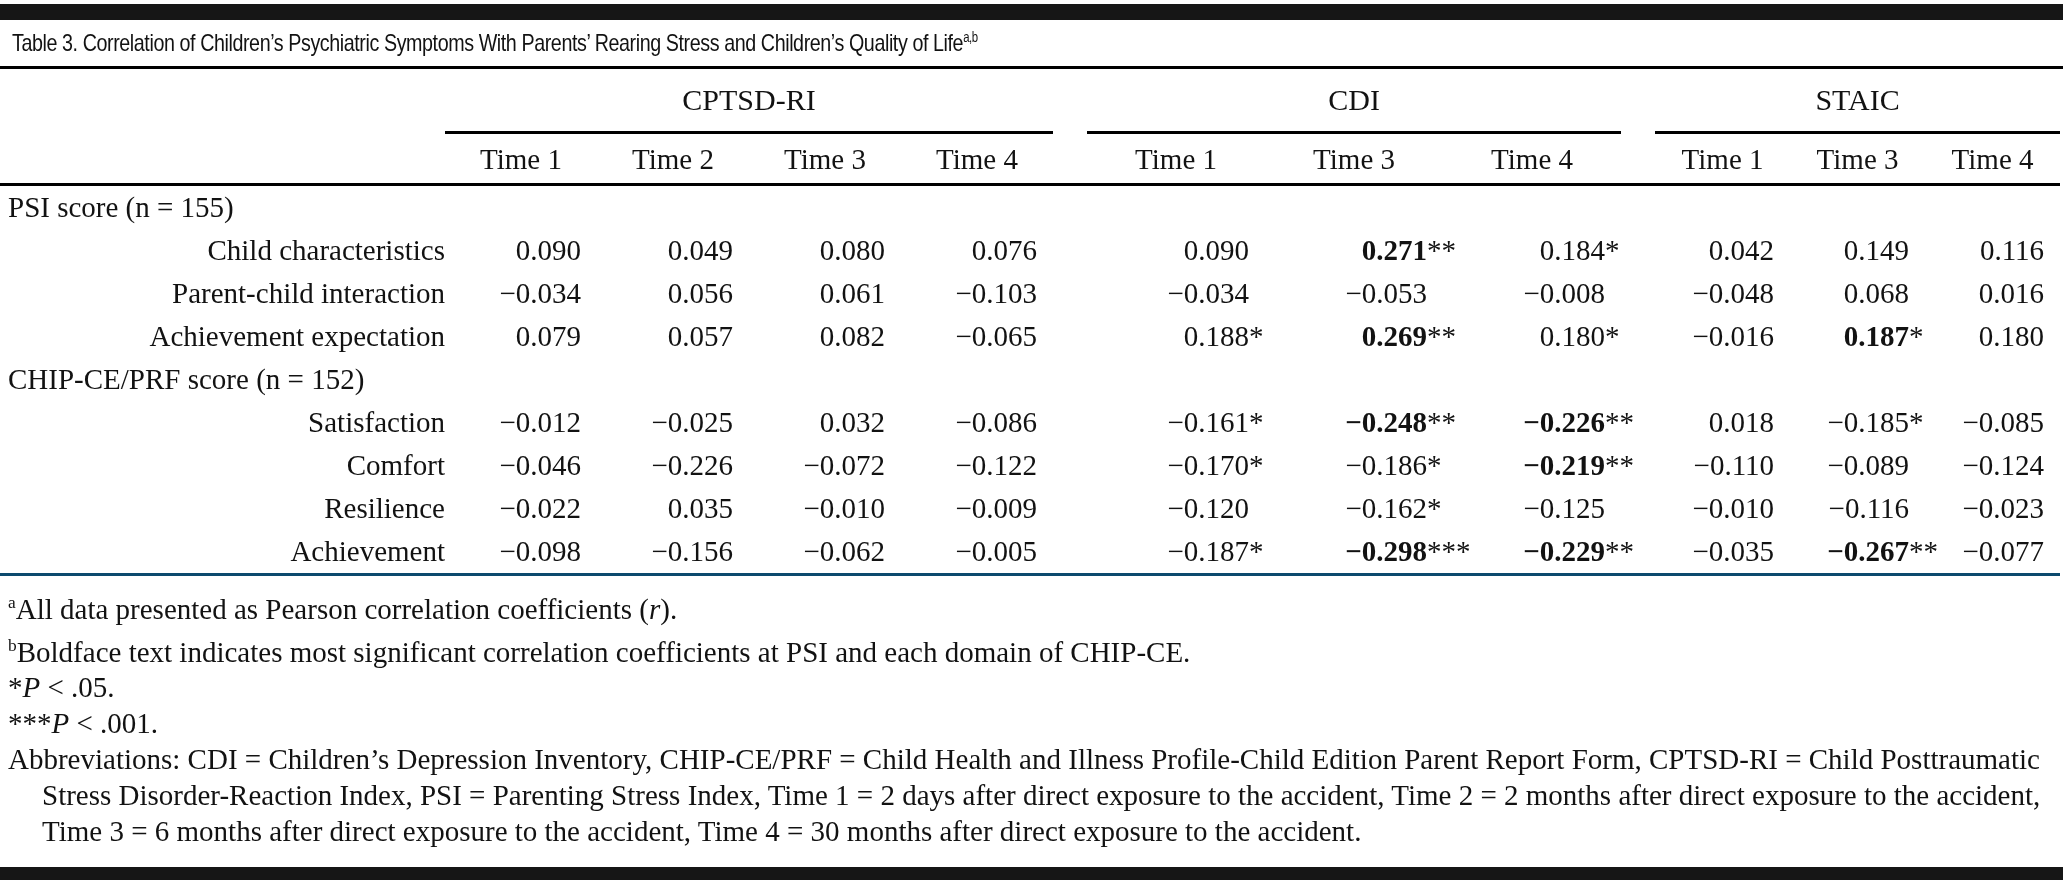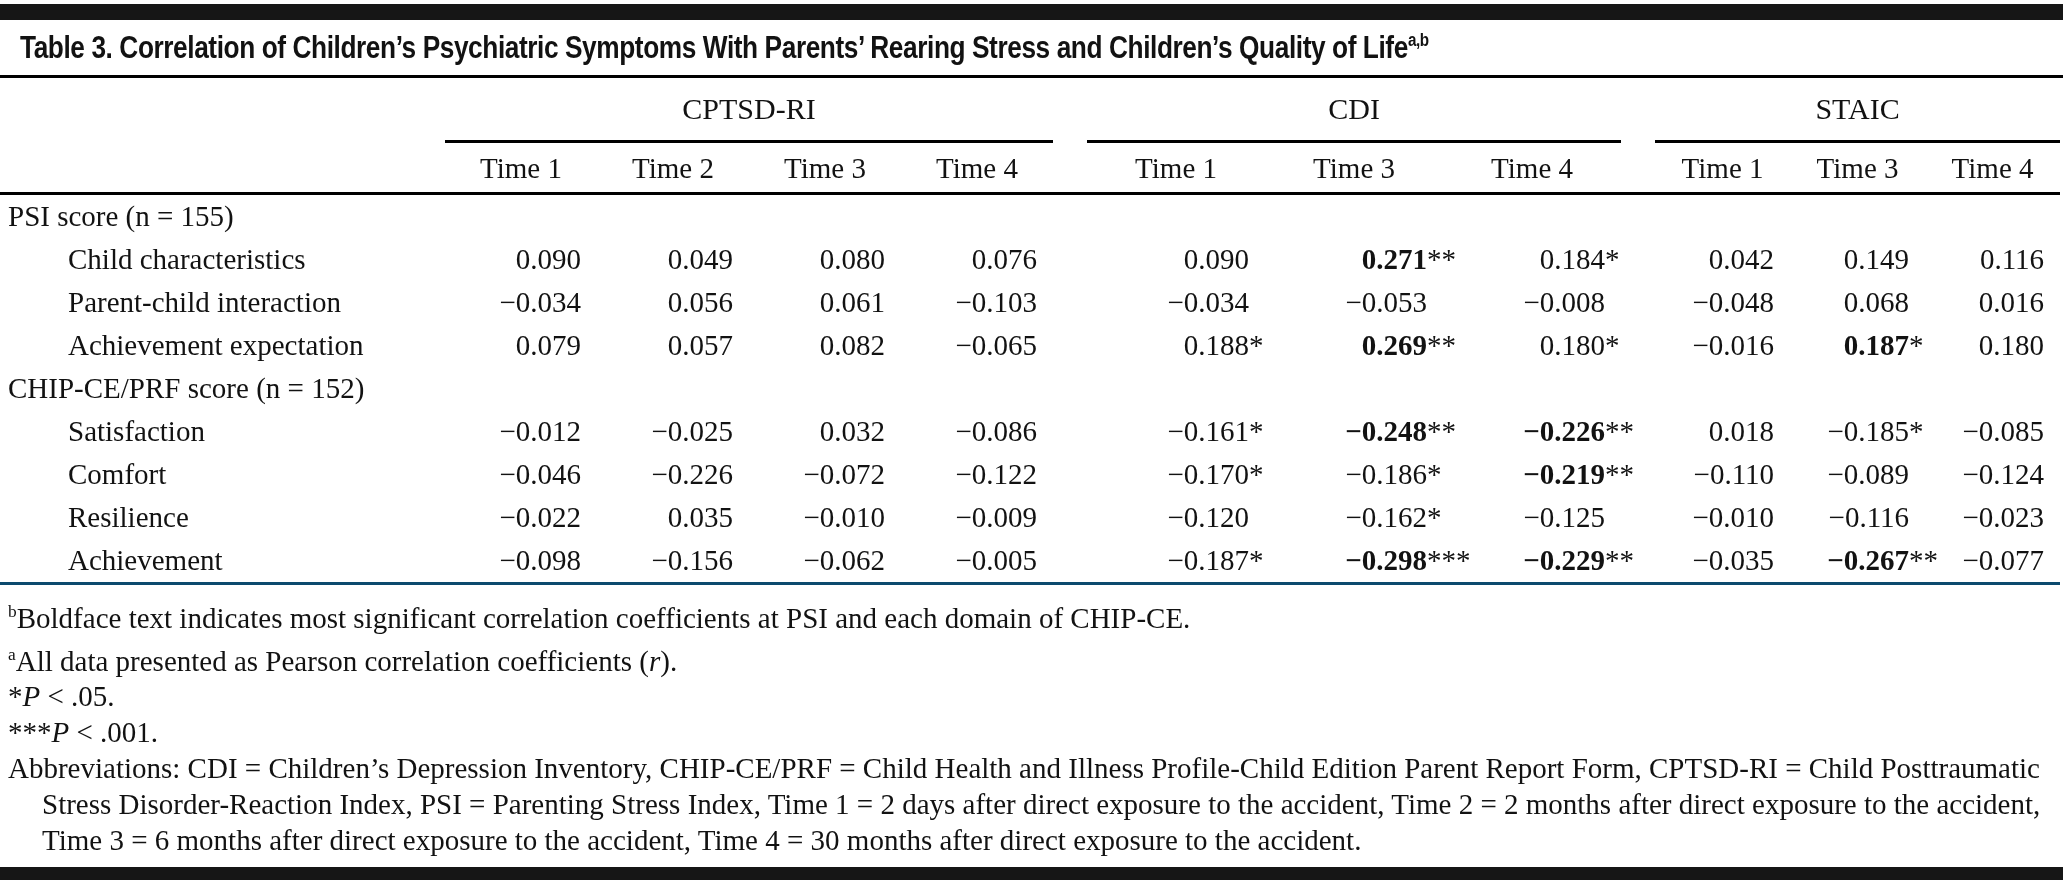--- a/index.html
+++ b/index.html
@@ -4,43 +4,43 @@
 <style>
   html,body{margin:0;padding:0;}
   body{
     width:2063px;height:880px;position:relative;overflow:hidden;
     background:#ffffff;color:#121212;
     font-family:"Liberation Serif", serif;
   }
   .topbar{height:16px;background:#161616;margin-top:4px;}
   .bottombar{position:absolute;left:0;bottom:0;width:100%;height:13px;background:#161616;}
   .title{
-    font-family:"Liberation Sans", sans-serif;font-weight:bold;
-    font-size:32px;padding:9px 6px 9px 20px;border-bottom:3px solid #000;
+    font-family:"Liberation Sans", sans-serif;font-weight:normal;
+    font-size:24px;padding:9px 6px 9px 12px;border-bottom:3px solid #000;
     white-space:nowrap;
   }
   .title-inner{display:inline-block;transform:scaleX(0.82);transform-origin:0 50%;letter-spacing:-0.5px;}
   .title sup{font-size:0.58em;}
   table.corr-table{border-collapse:collapse;table-layout:fixed;width:2060px;font-size:29px;}
   col.col-label{width:445px;}
   col.col-spacer{width:34px;}
   col.cg0{width:152px;}
   col.cg1{width:178px;}
   col.cg2{width:135px;}
   th.group{
     font-weight:normal;font-size:30px;text-align:center;
     border-bottom:3px solid #000;padding:14px 0 14px;
   }
   th.blank{border:none;}
   tr.time-row td{
     text-align:center;padding:9px 0 7px;border-bottom:3px solid #000;font-size:29px;
   }
   tbody td{padding:5px 0;}
   td.rlabel{padding-left:8px;white-space:nowrap;margin-left:48px;}
-  td.rlabel.sub{padding-left:68px;}
+  td.rlabel.sub{padding-left:53px;text-align:right;}
   td.num{text-align:right;padding-right:16px;white-space:nowrap;}
   td.num .mark{display:inline-block;width:0;white-space:nowrap;overflow:visible;}
   table.corr-table tbody tr:last-child td{border-bottom:3px solid #0c4a6e;}
   .footnotes{padding:8px 10px 0 8px;font-size:29px;line-height:36px;}
   .footnotes sup{font-size:0.6em;}
   .foot{margin:0;}
   .foot.hang{padding-left:34px;text-indent:-34px;}
 </style>
 </head>
 <body>
@@ -227,20 +227,20 @@
         <td class="num"><b>−0.229</b><span class="mark">**</span></td>
         <td></td>
         <td class="num">−0.035</td>
         <td class="num"><b>−0.267</b><span class="mark">**</span></td>
         <td class="num">−0.077</td>
       </tr>
     </tbody>
 </table>
 
 <div class="footnotes">
+    <div class="foot"><sup>a</sup><span>All data presented as Pearson correlation coefficients (</span><i>r</i><span>).</span></div>
     <div class="foot"><sup>b</sup><span>Boldface text indicates most significant correlation coefficients at PSI and each domain of CHIP-CE.</span></div>
-    <div class="foot"><sup>a</sup><span>All data presented as Pearson correlation coefficients (</span><i>r</i><span>).</span></div>
     <div class="foot"><span>*</span><i>P</i><span> &lt; .05.</span></div>
     <div class="foot"><span>***</span><i>P</i><span> &lt; .001.</span></div>
     <div class="foot hang"><span>Abbreviations: CDI = Children’s Depression Inventory, CHIP-CE/PRF = Child Health and Illness Profile-Child Edition Parent Report Form, CPTSD-RI = Child Posttraumatic Stress Disorder-Reaction Index, PSI = Parenting Stress Index, Time 1 = 2 days after direct exposure to the accident, Time 2 = 2 months after direct exposure to the accident, Time 3 = 6 months after direct exposure to the accident, Time 4 = 30 months after direct exposure to the accident.</span></div>
   </div>
 
 <div class="bottombar"></div>
 
 </body></html>

